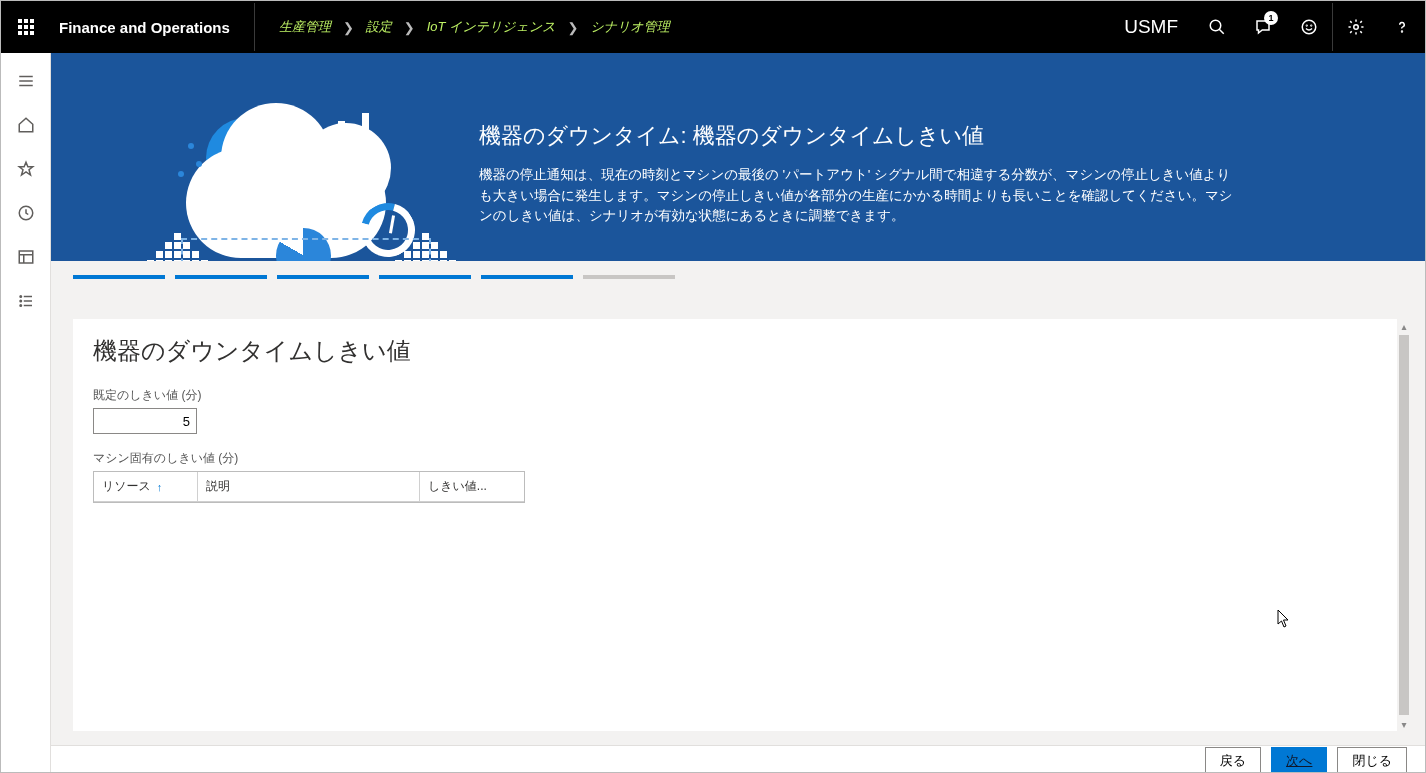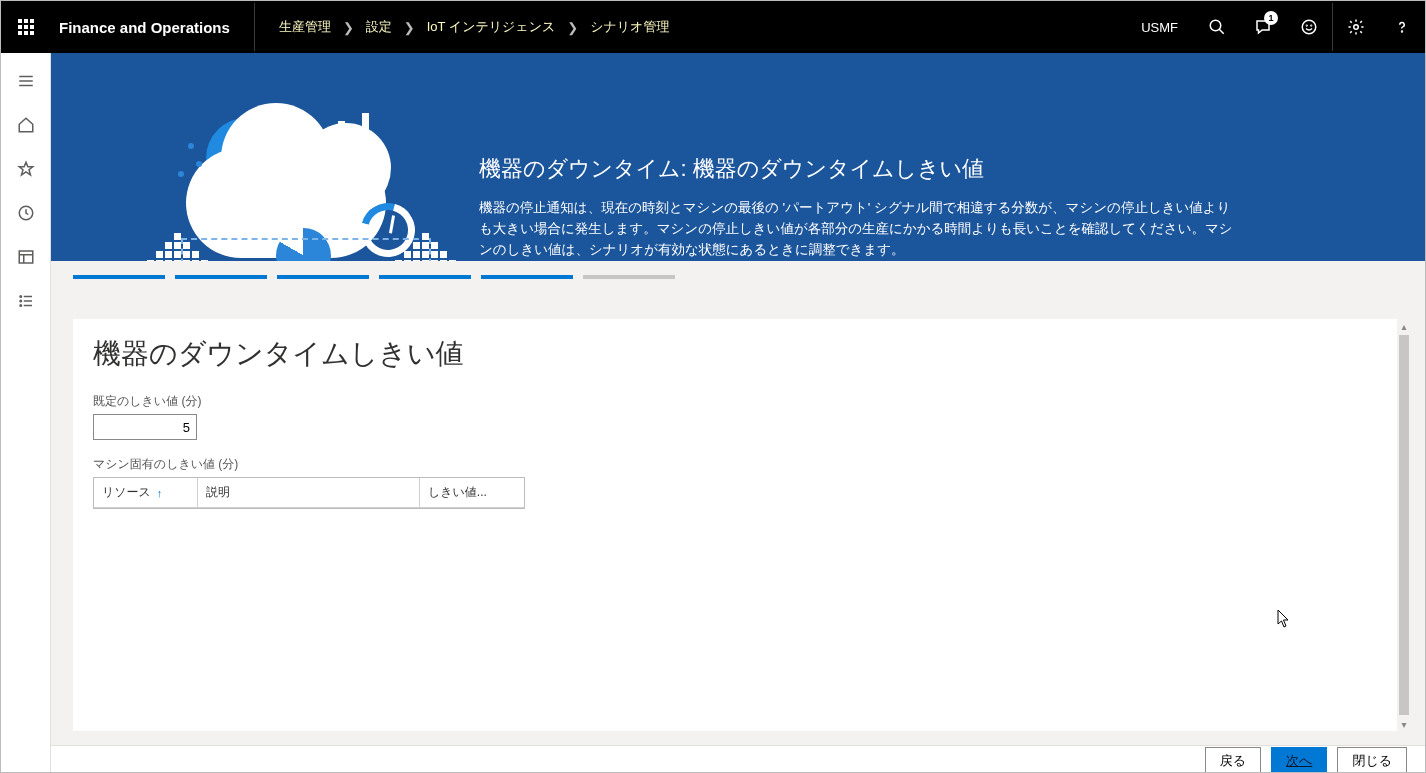--- a/index.html
+++ b/index.html
@@ -4,36 +4,36 @@
 <style>
   * { margin: 0; padding: 0; box-sizing: border-box; }
   html, body { width: 100%; height: 100%; font-family: "Segoe UI", "Yu Gothic UI", Meiryo, sans-serif; background: #fff; color: #323130; overflow: hidden; }
   body { border: 1px solid #bbb; }
   .topbar { display: flex; align-items: center; height: 52px; background: #000; color: #fff; }
   .waffle { width: 50px; height: 48px; display: flex; align-items: center; justify-content: center; cursor: pointer; }
   .waffle svg { fill: #fff; }
   .brand { font-size: 15px; font-weight: 600; padding: 0 24px 0 8px; white-space: nowrap; }
   .vsep { width: 1px; height: 48px; background: #3a3a3a; }
   .crumbs { display: flex; align-items: center; gap: 6px; padding-left: 24px; font-size: 13px; flex: 1; }
-  .crumbs .c { color: #fef9c3; cursor: pointer; }
+  .crumbs .c { color: #bef264; cursor: pointer; font-style: italic; }
   .crumbs .chev { color: #bbb; padding: 0 6px; }
   .topright { display: flex; align-items: center; margin-left: auto; }
-  .company { font-size: 13px; padding: 0 16px; }
+  .company { font-size: 19px; padding: 0 16px; }
   .ticon { width: 46px; height: 48px; display: flex; align-items: center; justify-content: center; cursor: pointer; position: relative; }
   .ticon svg { stroke: #fff; fill: none; }
   .badge { position: absolute; top: 8px; right: 8px; background: #fff; color: #000; border-radius: 8px; font-size: 9px; font-weight: 600; min-width: 14px; height: 14px; display: flex; align-items: center; justify-content: center; }
 
   .shell { display: flex; height: calc(100% - 48px); }
   .navrail { width: 50px; background: #fff; border-right: 1px solid #e1dfdd; display: flex; flex-direction: column; align-items: center; padding-top: 8px; gap: 4px; }
   .navbtn { width: 50px; height: 40px; display: flex; align-items: center; justify-content: center; cursor: pointer; }
   .navbtn svg { stroke: #605e5c; fill: none; }
 
   .main { flex: 1; display: flex; flex-direction: column; background: #f3f2f1; position: relative; }
 
-  .hero { background: #1b559b; color: #fff; height: 208px; display: flex; align-items: flex-end; overflow: hidden; position: relative; }
+  .hero { background: #1b559b; color: #fff; height: 208px; display: flex; align-items: center; overflow: hidden; position: relative; }
   .hero-art { width: 380px; height: 100%; position: relative; flex-shrink: 0; }
   .hero-text { padding: 34px 28px 0 48px; max-width: 830px; }
   .hero-title { font-size: 22px; font-weight: 400; margin-bottom: 14px; }
   .hero-desc { font-size: 13.5px; line-height: 1.55; font-weight: 400; }
 
   
   .cloud { position:absolute; left:135px; top:95px; width:200px; height:110px; background:#fff; border-radius:70px; }
   .cloud:before { content:""; position:absolute; left:35px; top:-45px; width:110px; height:110px; background:#fff; border-radius:50%; }
   .cloud:after { content:""; position:absolute; left:115px; top:-25px; width:90px; height:90px; background:#fff; border-radius:50%; }
   .blob1 { position:absolute; left:155px; top:65px; width:80px; height:80px; background:#1f8ae0; border-radius:50%; }
@@ -57,21 +57,21 @@
   .steps { display:flex; gap:10px; padding:14px 22px 0 22px; background:#f3f2f1;}
   .step { height:4px; width:92px; background:#0078d4; }
   .step.inactive{ background:#c8c6c4; }
 
   .panelwrap { flex:1; padding:40px 14px 14px 22px; overflow:hidden; background:#f3f2f1; display:flex; }
   .panel { background:#fff; flex:1; padding:16px 20px 20px 20px; overflow:auto; position:relative;}
   .scrolltrack{ width:14px; background:#f3f2f1; display:flex; flex-direction:column;}
   .scrollthumb{ background:#c8c6c4; flex:1; margin:2px;}
   .scrolltrack .arr{height:14px;display:flex;align-items:center;justify-content:center;color:#888;font-size:10px;}
 
-  .panel h2 { font-size:28px; font-weight:400; margin-bottom:20px;}
+  .panel h2 { font-size:24px; font-weight:400; margin-bottom:20px;}
   .fieldlbl{ font-size:12px; color:#555; margin-bottom:4px; display:block;}
   .numfield{ width:104px; height:26px; border:1px solid #8a8886; font-size:13px; padding:0 6px; text-align:right; }
   .sublbl{ font-size:12px; color:#555; margin:16px 0 4px 0; display:block;}
   .grid { border:1px solid #bcbcbc; width:432px;}
   .ghead{ display:flex; background:#fff;}
   .gh { border-right:1px solid #d0d0d0; border-bottom:1px solid #d0d0d0; padding:6px 8px; font-size:12px; display:flex; align-items:center; gap:6px;}
   .gh:last-child{border-right:none;}
   .gh.c1{width:104px;} .gh.c2{width:222px;} .gh.c3{width:104px;}
   .sortarr{color:#0078d4;font-size:11px;}
   .gbody{ height:218px; display:flex; flex-direction:column; align-items:center; justify-content:flex-start; padding-top:18px; color:#9a9a9a;}

